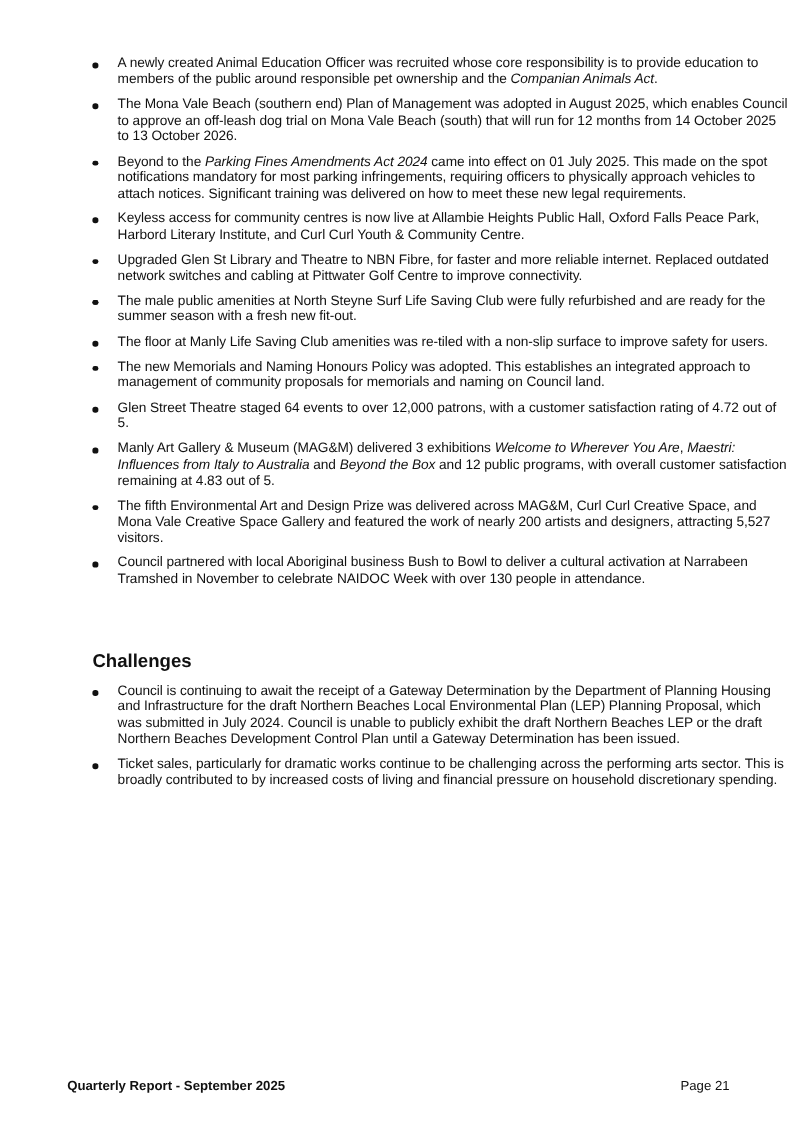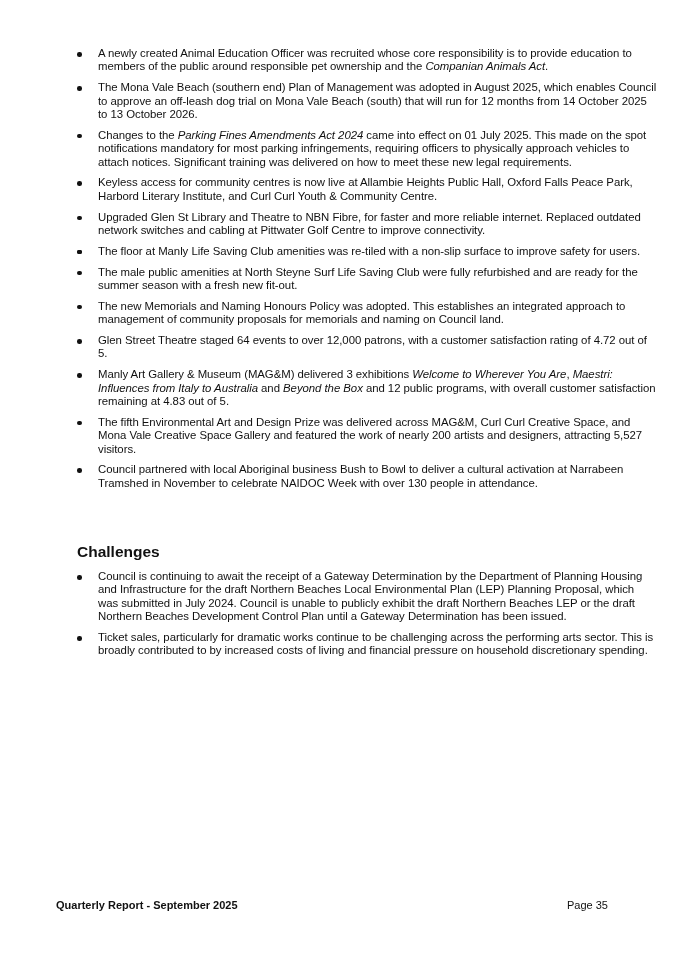--- a/index.html
+++ b/index.html
@@ -17,35 +17,35 @@
   .footer-right { left: 551px; }
   i { font-style: italic; }
 </style>
 </head>
 <body>
 
 <div class="page">
   <ul class="bullets" id="achievements">
       <li><span class="dot"></span><span>A newly created Animal Education Officer was recruited whose core responsibility is to provide education to members of the public around responsible pet ownership and the </span><i>Companian Animals Act</i><span>.</span></li>
       <li><span class="dot"></span><span>The Mona Vale Beach (southern end) Plan of Management was adopted in August 2025, which enables Council to approve an off-leash dog trial on Mona Vale Beach (south) that will run for 12 months from 14 October 2025 to 13 October 2026.</span></li>
-      <li><span class="dot"></span><span>Changes to the </span><i>Parking Fines Amendments Act 2024</i><span> came into effect on 01 July 2025. This made on the spot notifications mandatory for most parking infringements, requiring officers to physically approach vehicles to attach notices. Significant training was delivered on how to meet these new legal requirements.</span></li>
+      <li><span class="dot"></span><span>Beyond to the </span><i>Parking Fines Amendments Act 2024</i><span> came into effect on 01 July 2025. This made on the spot notifications mandatory for most parking infringements, requiring officers to physically approach vehicles to attach notices. Significant training was delivered on how to meet these new legal requirements.</span></li>
       <li><span class="dot"></span><span>Keyless access for community centres is now live at Allambie Heights Public Hall, Oxford Falls Peace Park, Harbord Literary Institute, and Curl Curl Youth &amp; Community Centre.</span></li>
       <li><span class="dot"></span><span>Upgraded Glen St Library and Theatre to NBN Fibre, for faster and more reliable internet. Replaced outdated network switches and cabling at Pittwater Golf Centre to improve connectivity.</span></li>
       <li><span class="dot"></span></li>
+      <li><span class="dot"></span><span>The male public amenities at North Steyne Surf Life Saving Club were fully refurbished and are ready for the summer season with a fresh new fit-out.</span></li>
       <li><span class="dot"></span><span>The floor at Manly Life Saving Club amenities was re-tiled with a non-slip surface to improve safety for users.</span></li>
-      <li><span class="dot"></span><span>The male public amenities at North Steyne Surf Life Saving Club were fully refurbished and are ready for the summer season with a fresh new fit-out.</span></li>
       <li><span class="dot"></span><span>The new Memorials and Naming Honours Policy was adopted. This establishes an integrated approach to management of community proposals for memorials and naming on Council land.</span></li>
       <li><span class="dot"></span><span>Glen Street Theatre staged 64 events to over 12,000 patrons, with a customer satisfaction rating of 4.72 out of 5.</span></li>
       <li><span class="dot"></span><span>Manly Art Gallery &amp; Museum (MAG&amp;M) delivered 3 exhibitions </span><i>Welcome to Wherever You Are</i><span>, </span><i>Maestri: Influences from Italy to Australia</i><span> and </span><i>Beyond the Box</i><span> and 12 public programs, with overall customer satisfaction remaining at 4.83 out of 5.</span></li>
       <li><span class="dot"></span><span>The fifth Environmental Art and Design Prize was delivered across MAG&amp;M, Curl Curl Creative Space, and Mona Vale Creative Space Gallery and featured the work of nearly 200 artists and designers, attracting 5,527 visitors.</span></li>
       <li><span class="dot"></span><span>Council partnered with local Aboriginal business Bush to Bowl to deliver a cultural activation at Narrabeen Tramshed in November to celebrate NAIDOC Week with over 130 people in attendance.</span></li>
     </ul>
 
   <h2 class="section">Challenges</h2>
 
   <ul class="bullets" id="challenges-list">
       <li><span class="dot"></span><span>Council is continuing to await the receipt of a Gateway Determination by the Department of Planning Housing and Infrastructure for the draft Northern Beaches Local Environmental Plan (LEP) Planning Proposal, which was submitted in July 2024. Council is unable to publicly exhibit the draft Northern Beaches LEP or the draft Northern Beaches Development Control Plan until a Gateway Determination has been issued.</span></li>
       <li><span class="dot"></span><span>Ticket sales, particularly for dramatic works continue to be challenging across the performing arts sector. This is broadly contributed to by increased costs of living and financial pressure on household discretionary spending.</span></li>
     </ul>
 
   <div class="footer footer-left">Quarterly Report - September 2025</div>
-  <div class="footer footer-right">Page 35</div>
+  <div class="footer footer-right">Page 21</div>
 </div>
 
 </body></html>

